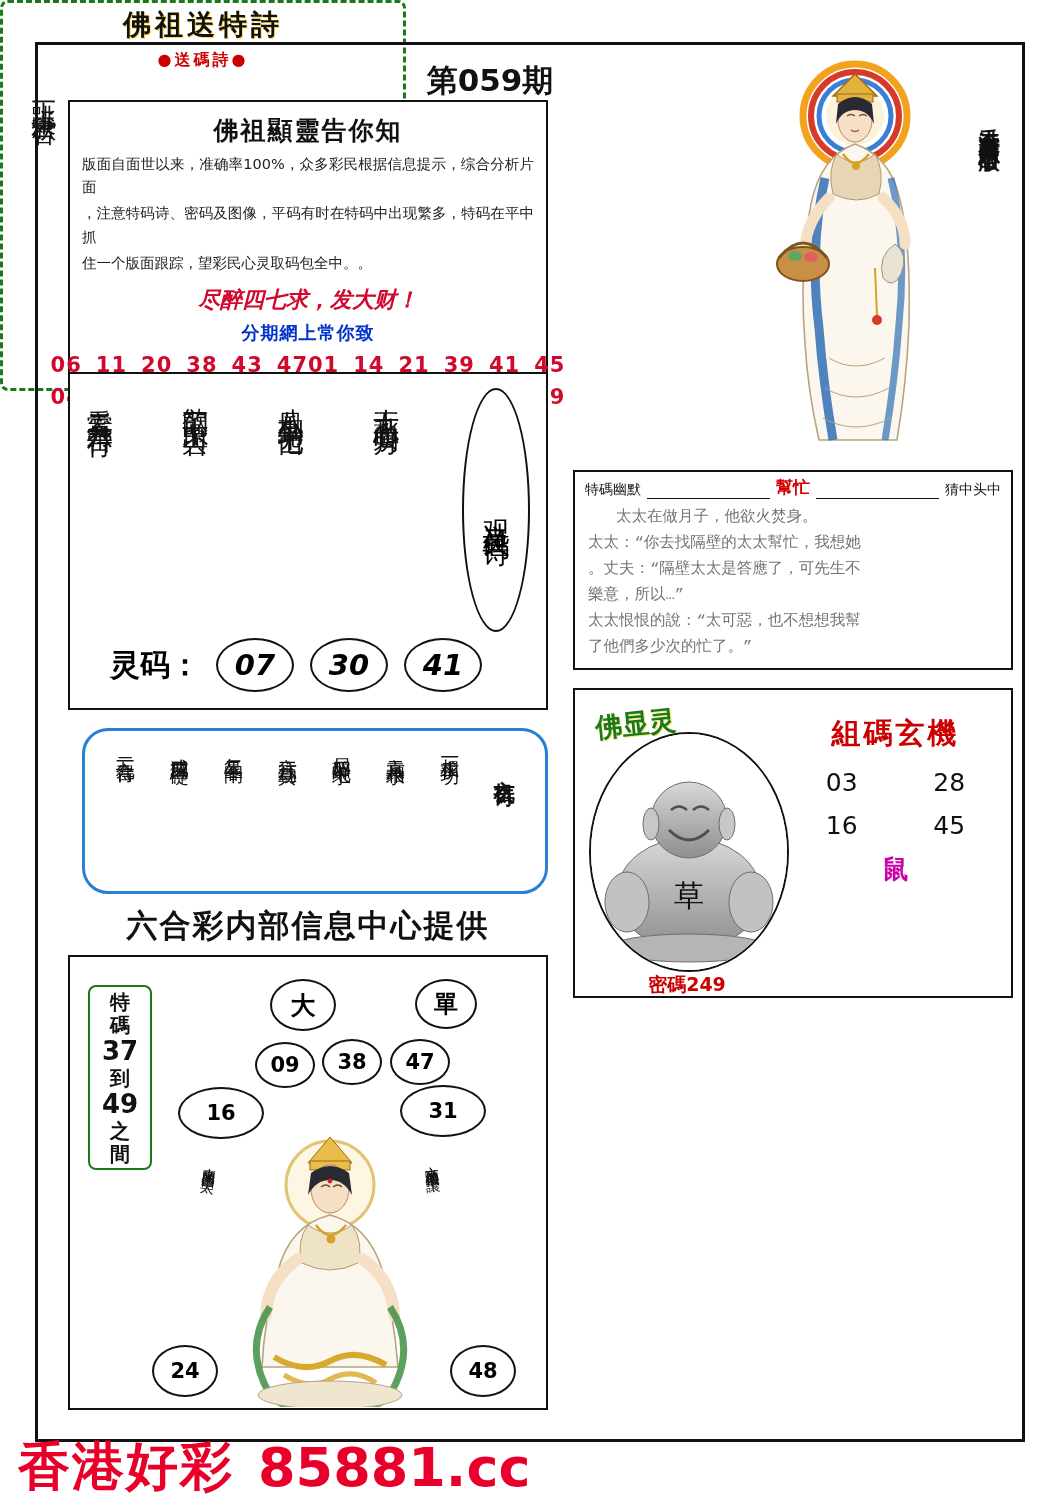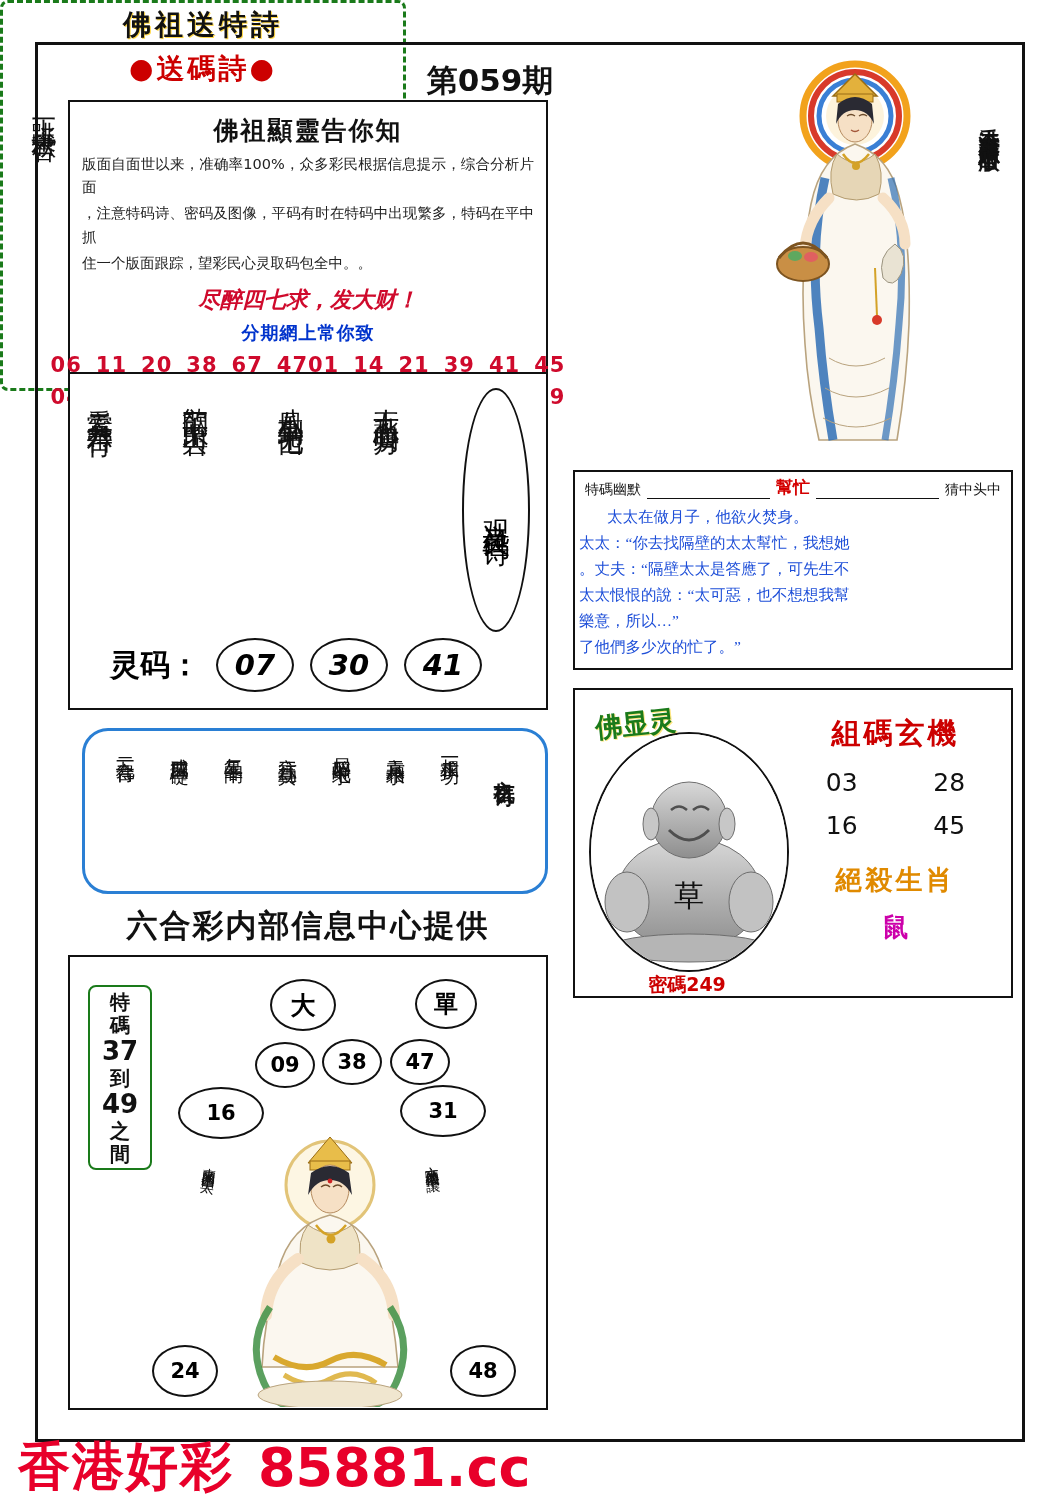--- a/index.html
+++ b/index.html
@@ -72,22 +72,22 @@
   
   .jokebox{
     left:573px;top:470px;width:440px;height:200px;background:#fff;
   }
   .joke-head{
     display:flex;align-items:flex-end;justify-content:space-between;
     padding:4px 10px 0;font-size:14px;color:#111;
   }
   .joke-head .mid{color:#d40000;font-weight:bold;font-size:17px;}
   .joke-body{
-    padding:4px 4px;font-size:15.5px;line-height:1.55;color:#1d4ed8;text-align:justify;
-    font-family:Liberation Serif, serif;
+    padding:4px 13px;font-size:15.5px;line-height:1.55;color:#737373;text-align:justify;
+    font-family:Liberation Mono, monospace;
   }
   .joke-body p{margin:2px 0;}
   .indent{text-indent:28px;}
 
   
   .poembox{
     left:68px;top:372px;width:480px;height:338px;background:#fff;
   }
   .poem-grid{
     display:flex;flex-direction:row-reverse;justify-content:space-between;
@@ -196,21 +196,21 @@
   .songma{
     left:595px;top:1032px;width:400px;height:385px;
     border:3px dashed #1a7a1a;border-radius:8px;background:#fff;
   }
   .sm-title{
     text-align:center;font-size:28px;font-weight:bold;color:#111;margin-top:3px;
     letter-spacing:4px;font-family:"DejaVu Serif","Liberation Serif",serif;
     text-shadow:1px 1px 0 #ffd94a;
   }
   .sm-sub{
-    text-align:center;font-size:28px;color:#cc0000;font-weight:bold;margin-top:6px;letter-spacing:3px;
+    text-align:center;font-size:16px;color:#cc0000;font-weight:bold;margin-top:6px;letter-spacing:3px;
   }
   .sm-grid{
     display:flex;flex-direction:row-reverse;justify-content:space-around;
     margin-top:10px;padding:0 14px;
   }
   .smcol{
     writing-mode:vertical-rl;text-orientation:upright;font-size:25px;line-height:1.5;
     letter-spacing:4px;color:#111;font-family:"DejaVu Serif","Liberation Serif",serif;
     height:250px;
   }
@@ -241,21 +241,21 @@
     <p>住一个版面跟踪，望彩民心灵取码包全中。。</p>
     <div class="wish">尽醉四七求，发大财！</div>
     <div class="subwish">分期網上常你致</div>
 
     <div class="numrow">
       <div class="grp">
         <span>06</span>
         <span>11</span>
         <span>20</span>
         <span>38</span>
-        <span>67</span>
+        <span>43</span>
         <span>47</span>
       </div>
       <div class="grp">
         <span>01</span>
         <span>14</span>
         <span>21</span>
         <span>39</span>
         <span>41</span>
         <span>45</span>
       </div>
@@ -337,22 +337,22 @@
       <span>特碼幽默</span>
       <span class="hdr-line"></span>
       <span class="mid">幫忙</span>
       <span class="hdr-line"></span>
       <span>猜中头中</span>
     </div>
     <div class="joke-body">
       <p class="indent">太太在做月子，他欲火焚身。</p>
       <p>太太：“你去找隔壁的太太幫忙，我想她</p>
       <p>。丈夫：“隔壁太太是答應了，可先生不</p>
+      <p>樂意，所以…”</p>
       <p>太太恨恨的說：“太可惡，也不想想我幫</p>
-      <p>樂意，所以…”</p>
       <p>了他們多少次的忙了。”</p>
     </div>
   </div>
 
   <div class="box bd poembox">
     <div class="poem-grid">
       <div class="poem-oval">
         <span>观音灵码诗</span>
       </div>
       <div class="pcol">十五愁心與明月</div>
@@ -419,21 +419,20 @@
     <div class="bb-right">
       <div class="zuma">組碼玄機</div>
       <div class="zm-nums">
         <span>03</span>
         <span>28</span>
       </div>
       <div class="zm-nums">
         <span>16</span>
         <span>45</span>
       </div>
-      <div class="jiesha">絕殺生肖</div>
       <div class="shengxiao">鼠</div>
     </div>
   </div>
 
   <div class="box bd bigleft">
     <div class="tm-box">
       <span>特</span>
       <span>碼</span>
       <span class="big">37</span>
       <span>到</span>

